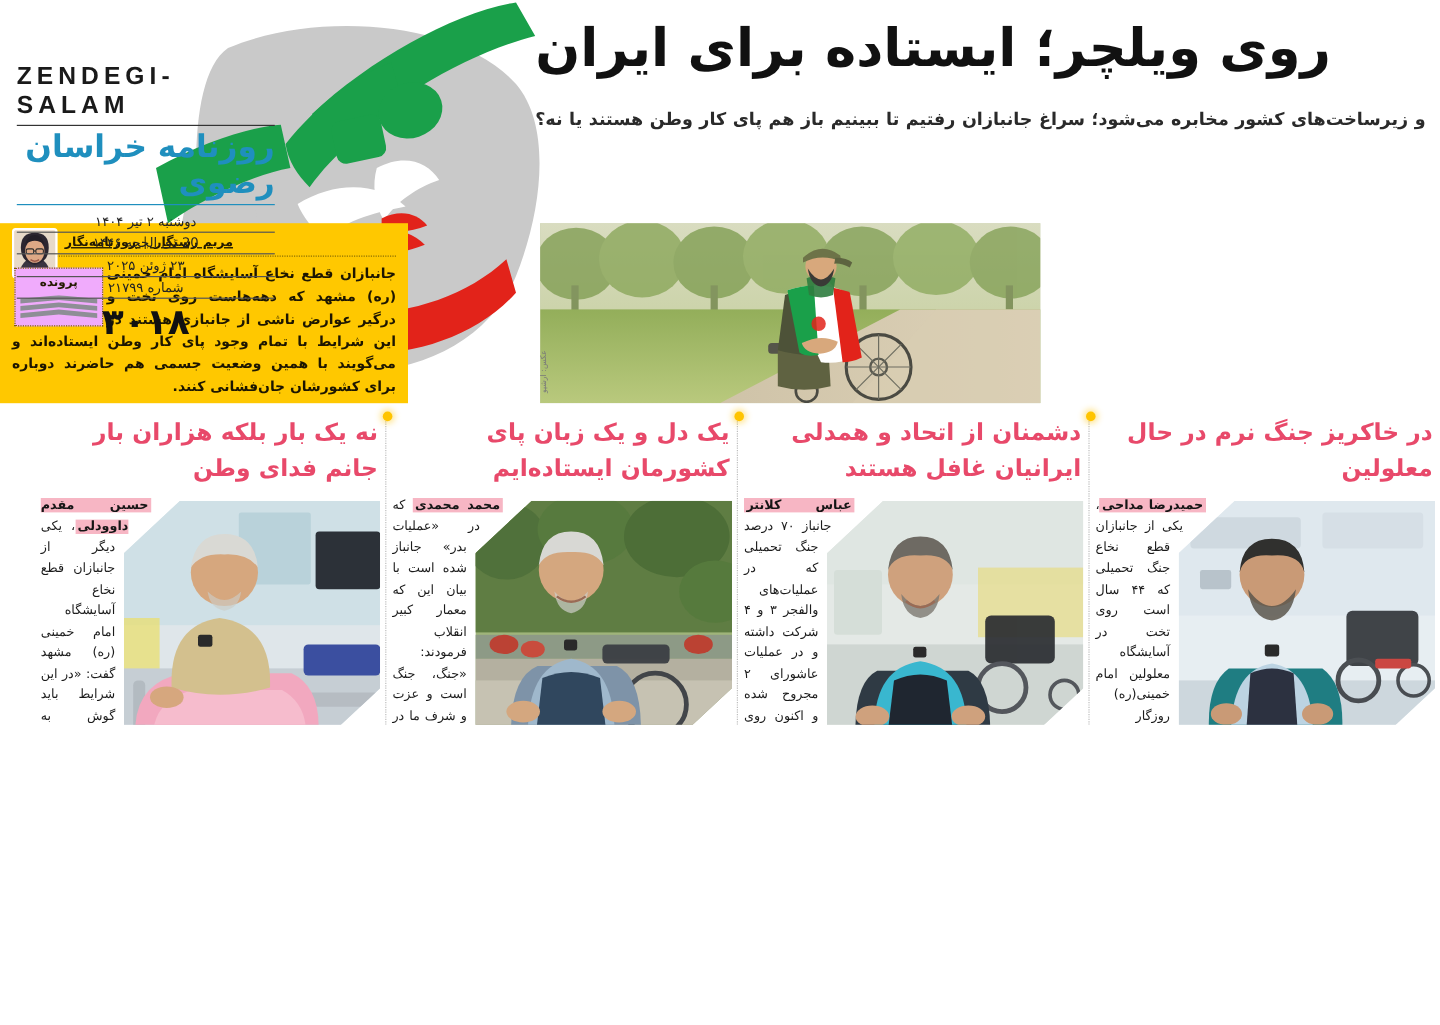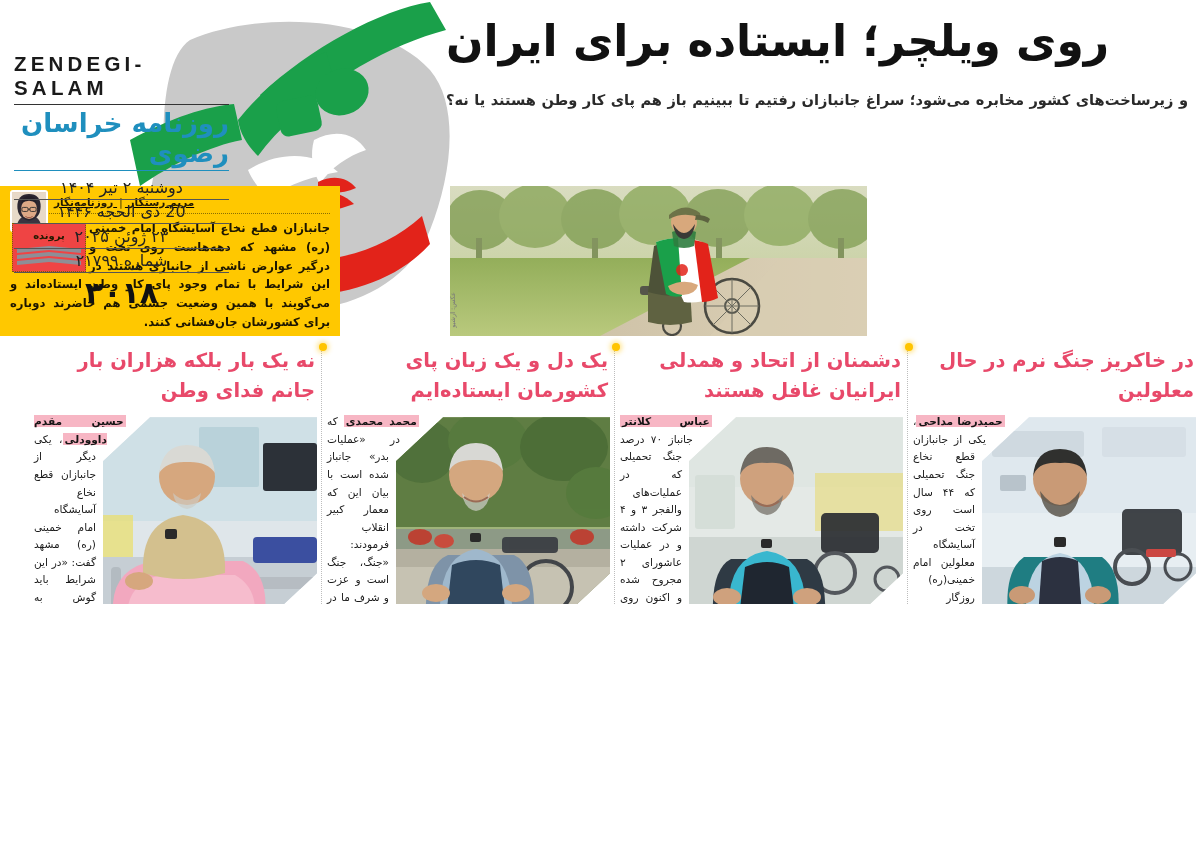--- a/index.html
+++ b/index.html
@@ -21,21 +21,21 @@
     direction:ltr; text-align:left; border-bottom:1.6px solid #333; padding-bottom:4px;
     font-family:"Liberation Sans",sans-serif;
   }
   .brand-fa{
     margin-top:3px; font-size:26px; color:#1f8fbe; font-weight:bold;
     text-align:right; letter-spacing:-0.5px; border-bottom:1.6px solid #1f8fbe;
     padding-bottom:2px; direction:rtl;
   }
   .date-lines{ margin-top:4px; }
   .date-lines .dl{
-    font-size:16px; color:#222; text-align:center; padding:2.5px 0 2px 0;
+    font-size:11px; color:#222; text-align:center; padding:2.5px 0 2px 0;
     border-bottom:0.9px solid #555; direction:rtl; white-space:nowrap;
   }
   .issue-big{
     font-size:30px; font-weight:bold; color:#111; text-align:center;
     padding-top:2px; letter-spacing:1px; direction:rtl;
   }
 
   
   .headline-zone{ position:absolute; right:12px; top:12px; width:742px; text-align:left; }
   .headline{
@@ -67,21 +67,21 @@
   .byline{ font-size:10.5px; color:#231a00; font-weight:bold; direction:rtl; padding-top:4px; }
   .byline .sep{ padding:0 2px; color:#6b5500; }
   .avatar{
     width:38px; height:42px; border:2px solid #ffffff; border-radius:3px; overflow:hidden;
     background:#e9c9a8; flex:0 0 auto; margin-top:-2px;
   }
   .avatar svg{ display:block; width:100%; height:100%; }
   .yb-body{ position:relative; margin-top:5px; }
   .dossier{
     float:left; width:74px; margin:4px 3px 2px 2px;
-    border:1.4px dotted #7d6200; background:#ef4444; padding:6px 3px 3px 3px; text-align:center;
+    border:1.4px dotted #7d6200; background:#f0abfc; padding:6px 3px 3px 3px; text-align:center;
   }
   .dossier-label{ font-size:10px; font-weight:bold; color:#231a00; direction:rtl; margin-bottom:5px; }
   .chev svg{ display:block; width:100%; height:22px; }
   .yb-text{
     font-size:11.6px; line-height:1.62; color:#1d1600; direction:rtl;
     text-align:justify; font-weight:bold;
   }
 
   
   .cols{ position:absolute; left:0; top:346px; width:1200px; height:508px; }

